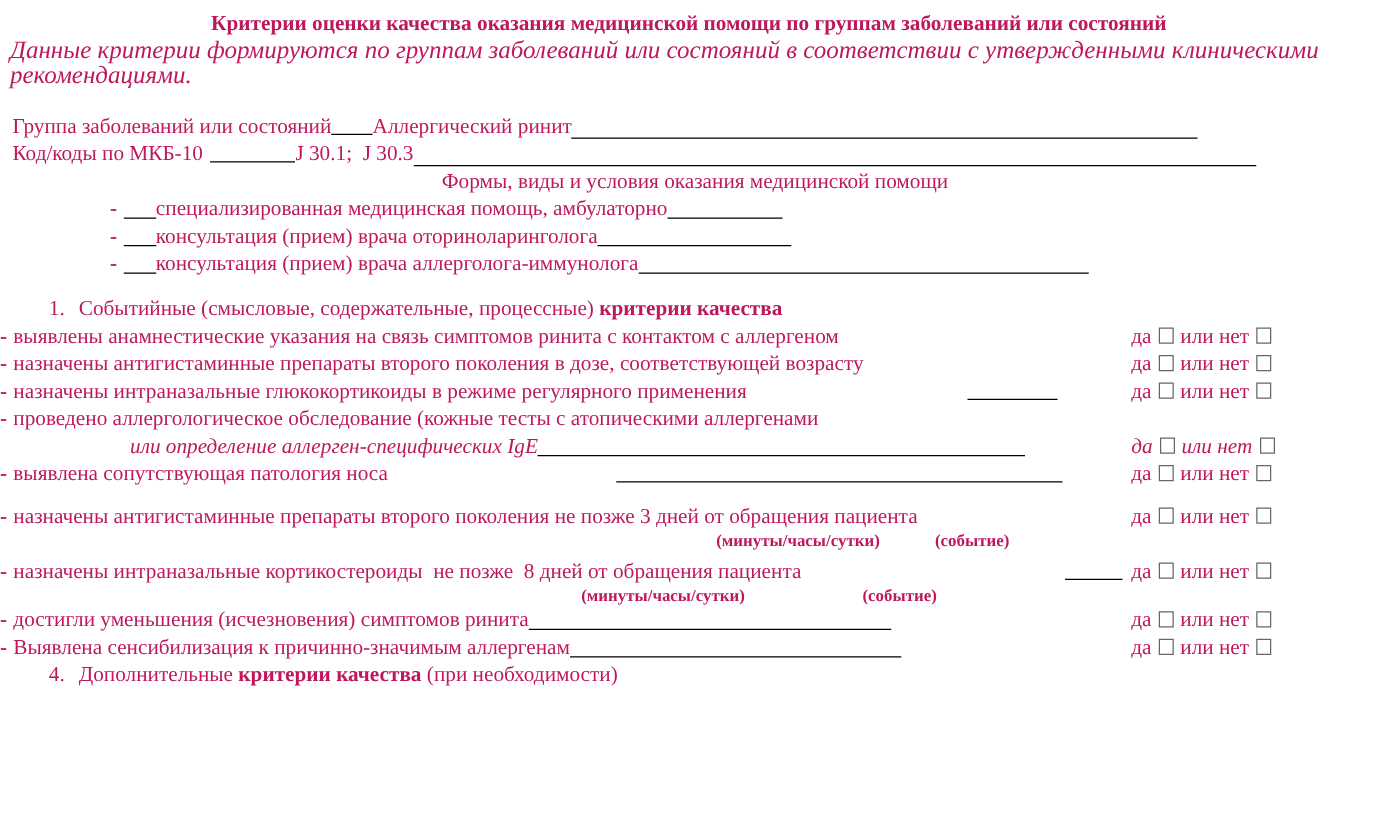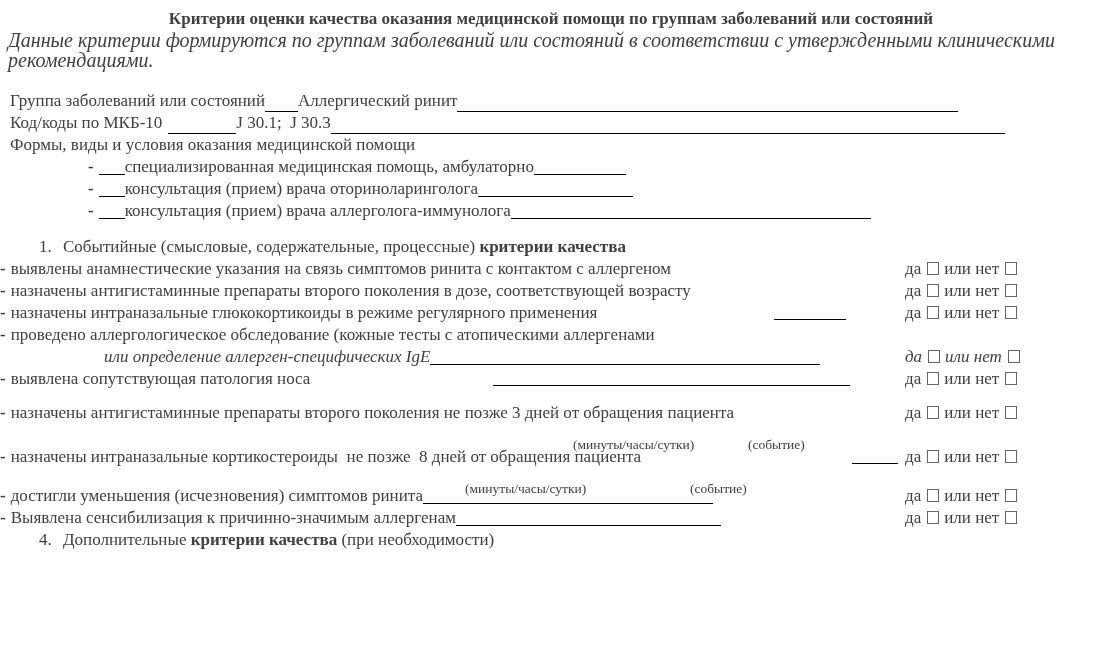--- a/index.html
+++ b/index.html
@@ -1,44 +1,44 @@
 <!DOCTYPE html>
 <html><head>
 <meta charset="utf-8">
 <style>
   * { margin:0; padding:0; box-sizing:border-box; }
   html,body { background:#fff; }
   .page {
     position:relative; width:1102px; height:549px; overflow:hidden;
-    background:#fff; color:#404040;
+    background:#fff; color:#be185d;
     font-family:"Liberation Serif", serif; font-size:17px; line-height:22px;
   }
   .title { text-align:center; font-weight:bold; padding-top:8px; line-height:22px; font-size:17px; }
   .subtitle { font-style:italic; font-size:20px; line-height:20px; padding-left:8px; }
   .sp { width:100%; }
-  .meta-row { display:flex; align-items:flex-end; padding-left:10px; }
+  .meta-row { display:flex; align-items:center; padding-left:10px; }
   .lbl, .val { white-space:pre; }
   .gblank { border-bottom:1px solid #000; height:19px; }
   .iblank { display:inline-block; border-bottom:1px solid #000; height:14px; vertical-align:-3px; }
   .ablank { position:absolute; border-bottom:1px solid #000; height:18px; top:0; }
-  .plain-row { padding-left:10px; }
+  .plain-row { padding-left:10px;text-align:center; }
   .crow { position:relative; }
   .form-indent { padding-left:88px; }
   .item-indent { }
   .cont-indent { padding-left:104px;font-style:italic; }
   .dash { font-weight:bold; margin-right:5px; }
   .sec-head { padding-left:39px; }
   .sec-head .num { display:inline-block; width:24px; }
   .b { font-weight:bold; }
   .ctext { white-space:pre-wrap; }
   .yn { position:absolute; left:905px; top:0; white-space:nowrap; }
   .yn.far { left:958px; }
   .cb { display:inline-block; width:12px; height:13px; border:1px solid #666; margin:0 5px 0 6px; vertical-align:-1px; background:#fff; }
   .subhint { position:relative; height:17px; font-size:13.5px; line-height:17px; }
-  .subhint span { position:absolute; top:12px; white-space:nowrap; }
+  .subhint span { position:absolute; top:0; white-space:nowrap;font-weight:bold; }
 </style>
 </head>
 <body>
 
 <div class="page">
 
   <div class="title">Критерии оценки качества оказания медицинской помощи по группам заболеваний или состояний</div>
   <div class="subtitle">Данные критерии формируются по группам заболеваний или состояний в соответствии с утвержденными клиническими рекомендациями.</div>
 
   <div class="sp" style="height:20px"></div>

